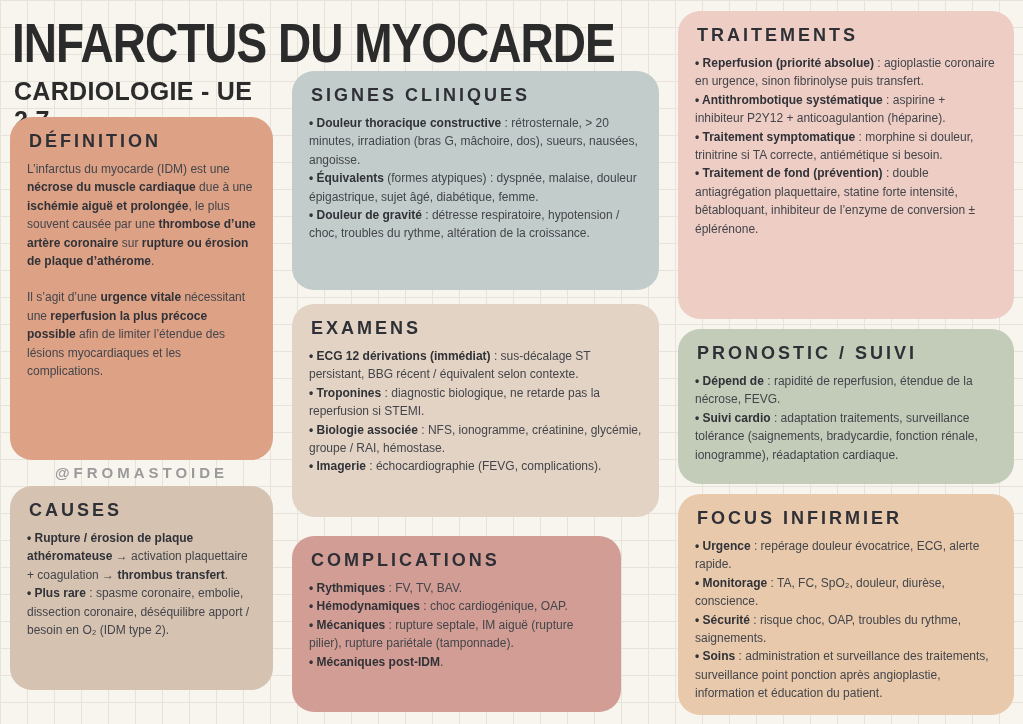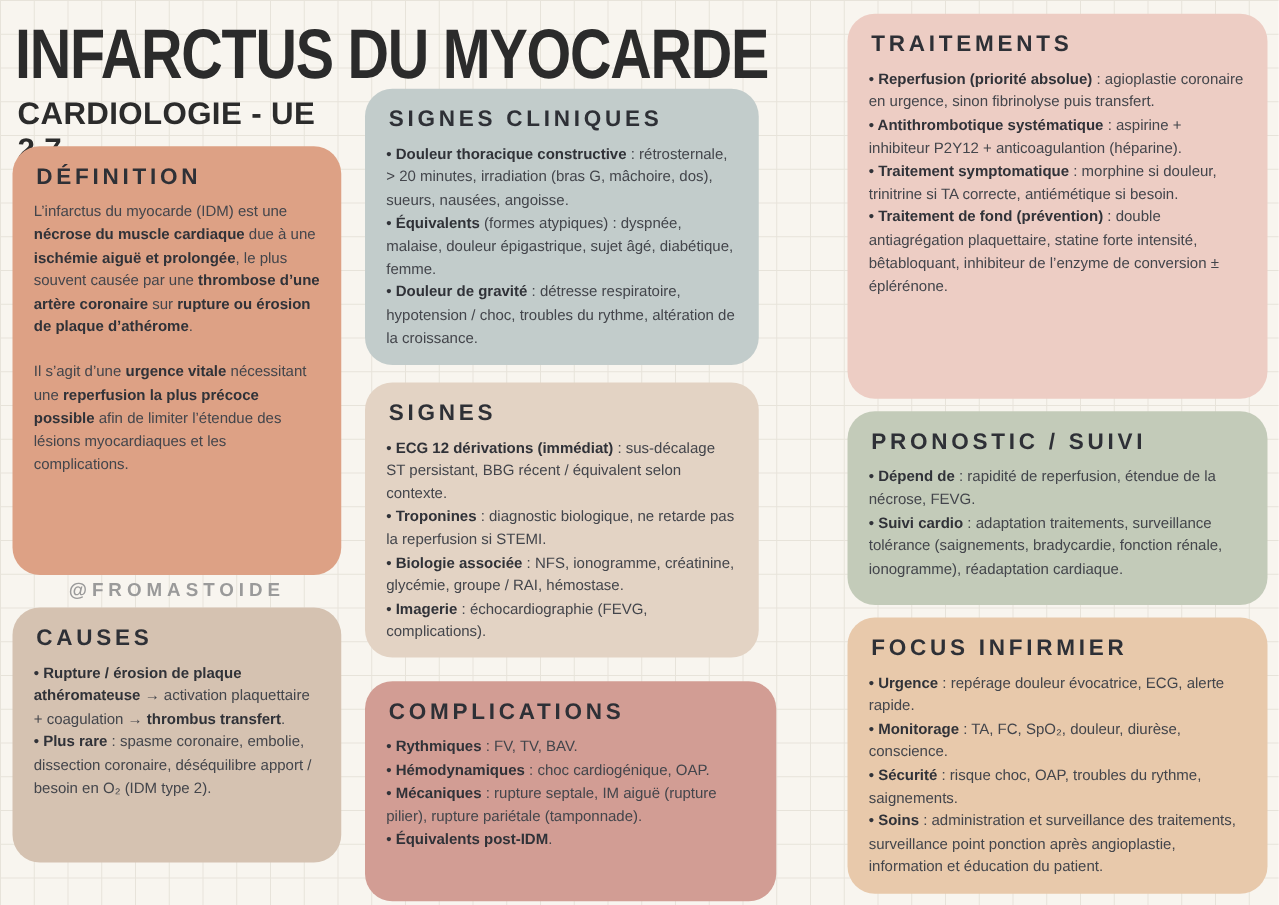--- a/index.html
+++ b/index.html
@@ -27,21 +27,21 @@
   .col-right{left:678px;top:11px;width:336px;}
   .box{
     box-sizing:border-box;border-radius:22px;padding:14px 17px 12px;width:100%;
   }
   .box-title{
     font-size:18px;font-weight:700;letter-spacing:3px;color:#2e3036;margin:0 0 8px 2px;
   }
   .box-body{font-size:12px;line-height:18.4px;color:#43454b;}
   .box-body .b{font-weight:700;color:#303238;}
   .para + .para{margin-top:18px;}
-  .w-367{width:315px;}
+  .w-367{width:367px;}
   .w-378{width:329px;}
   .mb-14{margin-bottom:14px;}
   .mb-19{margin-bottom:19px;}
   .mb-10{margin-bottom:10px;}
   .mh-definition{min-height:343px;}
   .mh-causes{min-height:204px;}
   .mh-signes{min-height:219px;}
   .mh-examens{min-height:213px;}
   .mh-complications{min-height:176px;}
   .mh-traitements{min-height:308px;}
@@ -81,35 +81,35 @@
   <div class="col col-mid">
     <div class="box w-367 mb-14 mh-signes" style="background: rgb(194, 204, 203);">
       <div class="box-title">SIGNES CLINIQUES</div>
       <div class="box-body">
           <div class="bullet"><span class="b">• Douleur thoracique constructive</span><span> : rétrosternale, &gt; 20 minutes, irradiation (bras G, mâchoire, dos), sueurs, nausées, angoisse.</span></div>
           <div class="bullet"><span class="b">• Équivalents</span><span> (formes atypiques) : dyspnée, malaise, douleur épigastrique, sujet âgé, diabétique, femme.</span></div>
           <div class="bullet"><span class="b">• Douleur de gravité</span><span> : détresse respiratoire, hypotension / choc, troubles du rythme, altération de la croissance.</span></div>
         </div>
     </div>
     <div class="box w-367 mb-19 mh-examens" style="background: rgb(227, 211, 196);">
-      <div class="box-title">SIGNES</div>
+      <div class="box-title">EXAMENS</div>
       <div class="box-body">
           <div class="bullet"><span class="b">• ECG 12 dérivations (immédiat)</span><span> : sus-décalage ST persistant, BBG récent / équivalent selon contexte.</span></div>
           <div class="bullet"><span class="b">• Troponines</span><span> : diagnostic biologique, ne retarde pas la reperfusion si STEMI.</span></div>
           <div class="bullet"><span class="b">• Biologie associée</span><span> : NFS, ionogramme, créatinine, glycémie, groupe / RAI, hémostase.</span></div>
           <div class="bullet"><span class="b">• Imagerie</span><span> : échocardiographie (FEVG, complications).</span></div>
         </div>
     </div>
     <div class="box w-378 mh-complications" style="background: rgb(210, 157, 148);">
       <div class="box-title">COMPLICATIONS</div>
       <div class="box-body">
           <div class="bullet"><span class="b">• Rythmiques</span><span> : FV, TV, BAV.</span></div>
           <div class="bullet"><span class="b">• Hémodynamiques</span><span> : choc cardiogénique, OAP.</span></div>
           <div class="bullet"><span class="b">• Mécaniques</span><span> : rupture septale, IM aiguë (rupture pilier), rupture pariétale (tamponnade).</span></div>
-          <div class="bullet"><span class="b">• Équivalents post-IDM</span><span>.</span></div>
+          <div class="bullet"><span class="b">• Mécaniques post-IDM</span><span>.</span></div>
         </div>
     </div>
   </div>
 
   <div class="col col-right">
     <div class="box mb-10 mh-traitements" style="background: rgb(237, 205, 196);">
       <div class="box-title">TRAITEMENTS</div>
       <div class="box-body">
           <div class="bullet"><span class="b">• Reperfusion (priorité absolue)</span><span> : agioplastie coronaire en urgence, sinon fibrinolyse puis transfert.</span></div>
           <div class="bullet"><span class="b">• Antithrombotique systématique</span><span> : aspirine + inhibiteur P2Y12 + anticoagulantion (héparine).</span></div>

